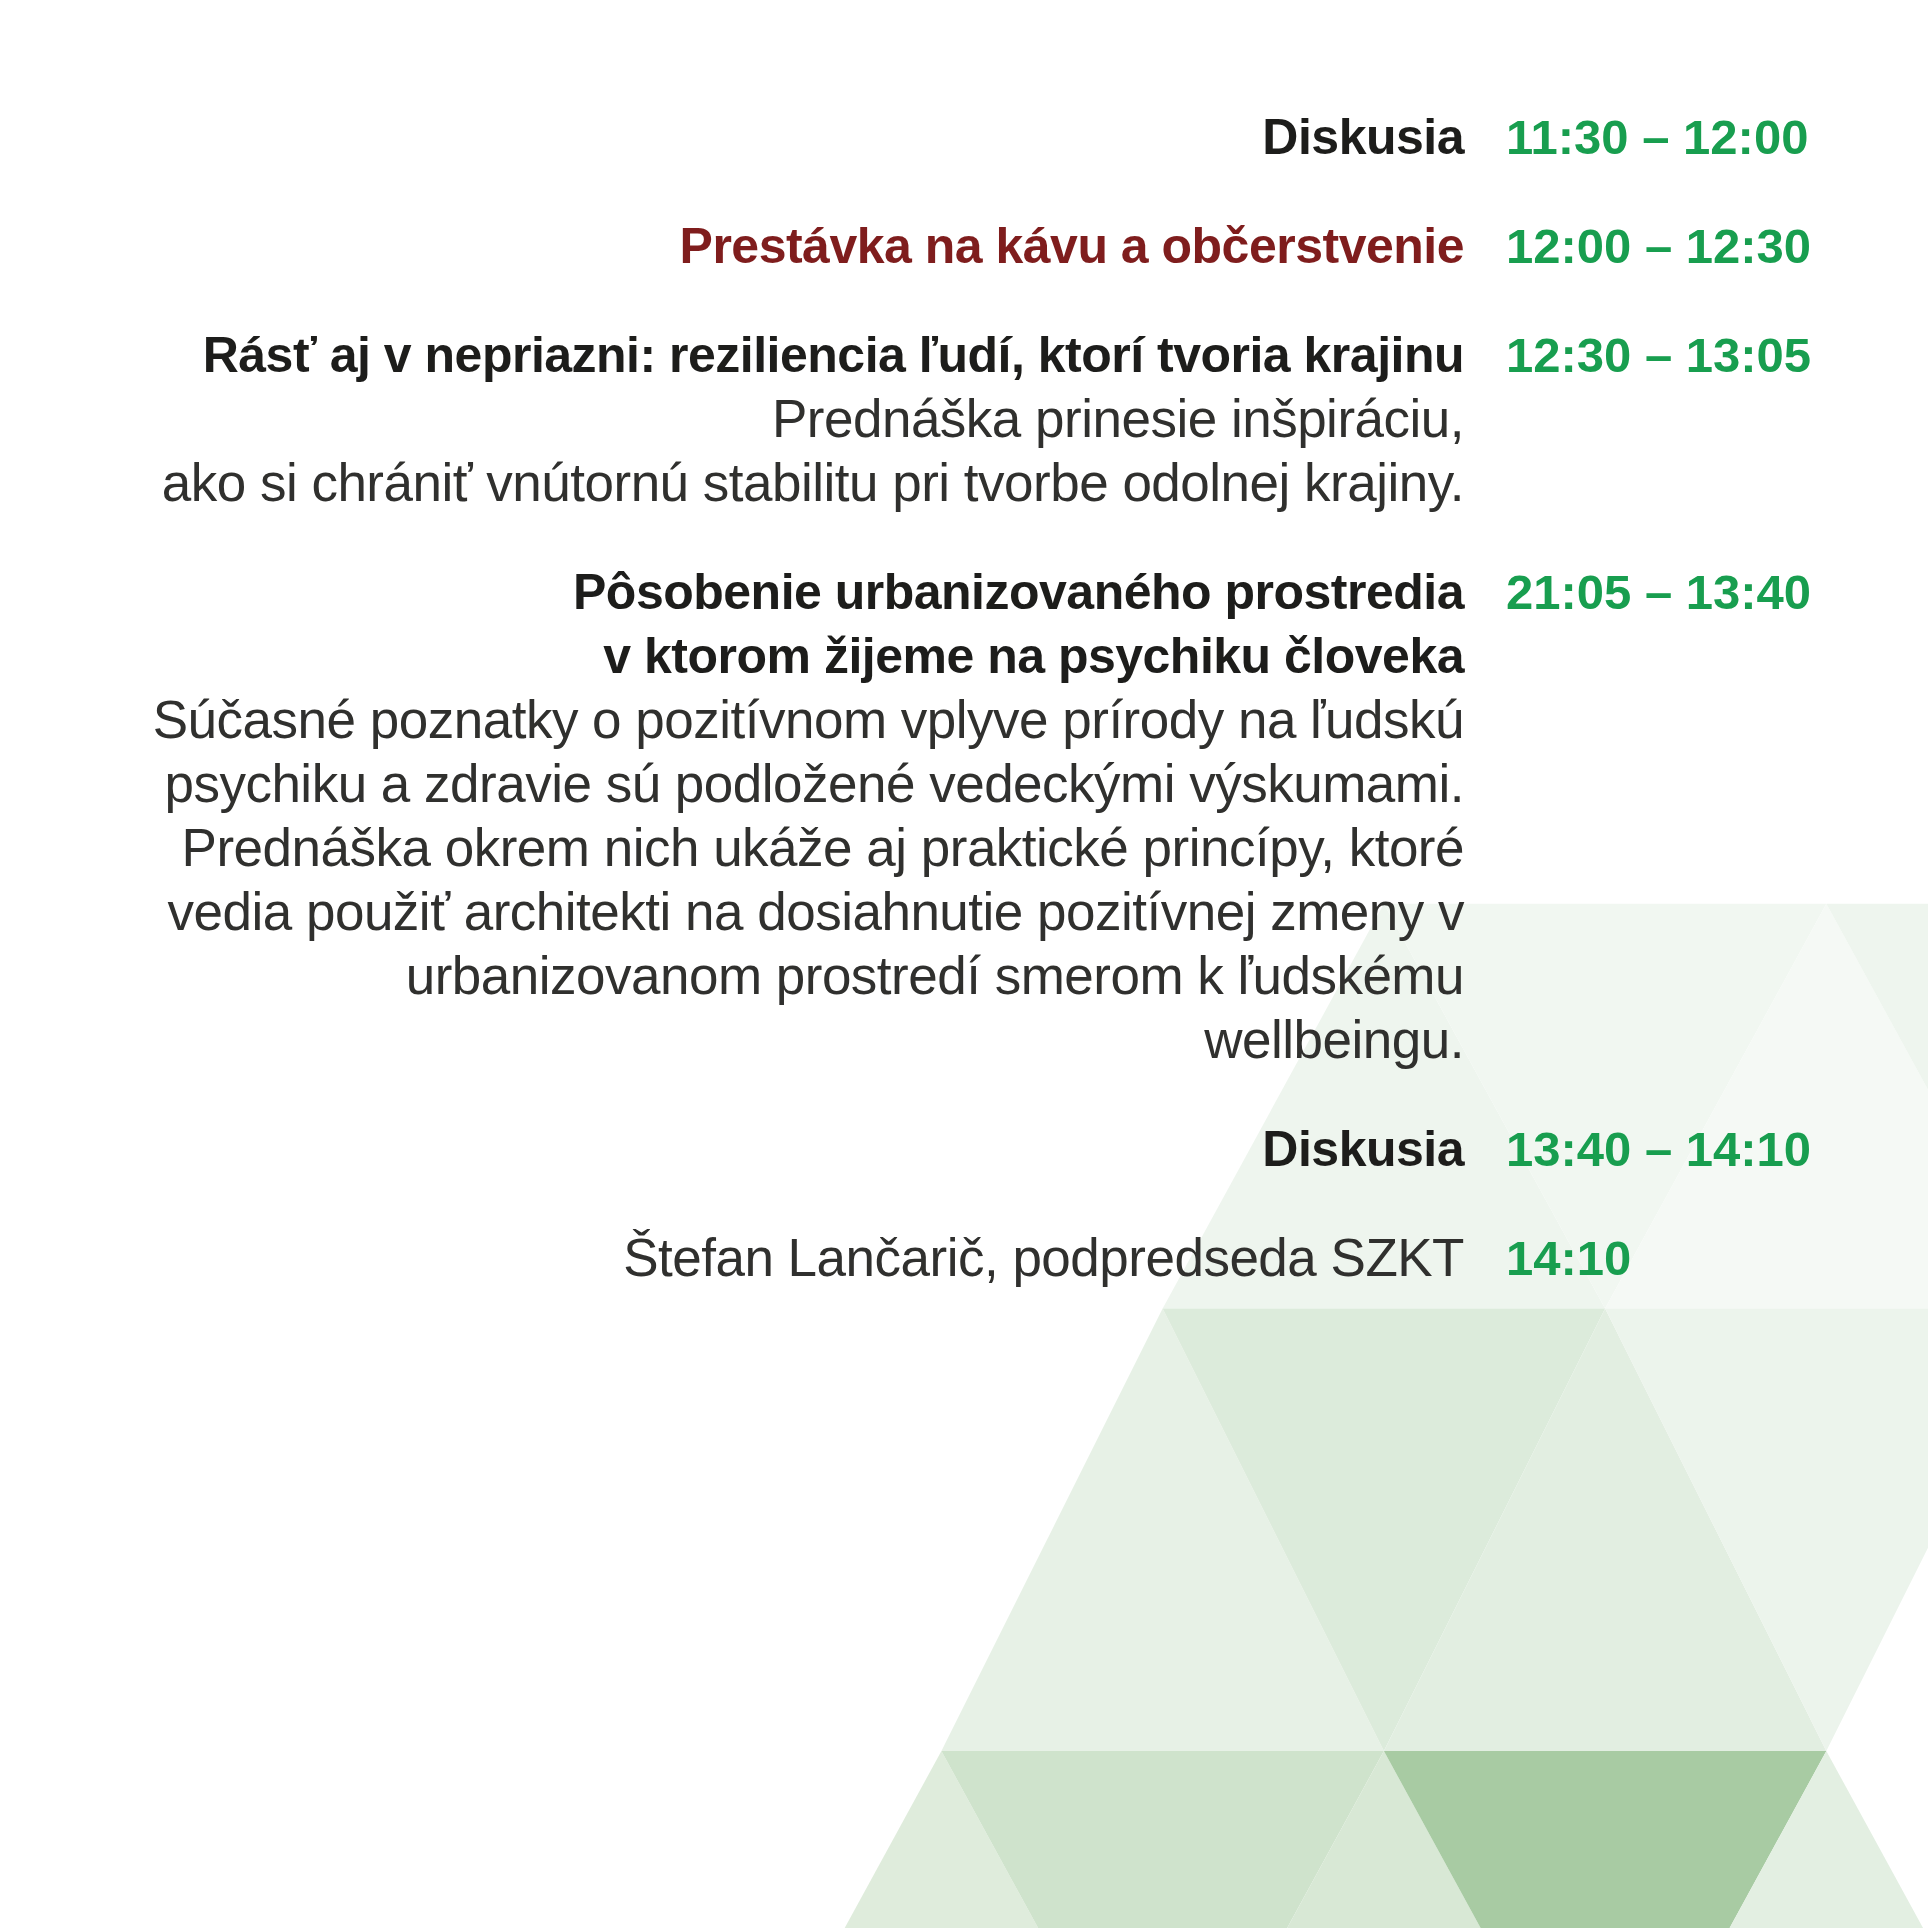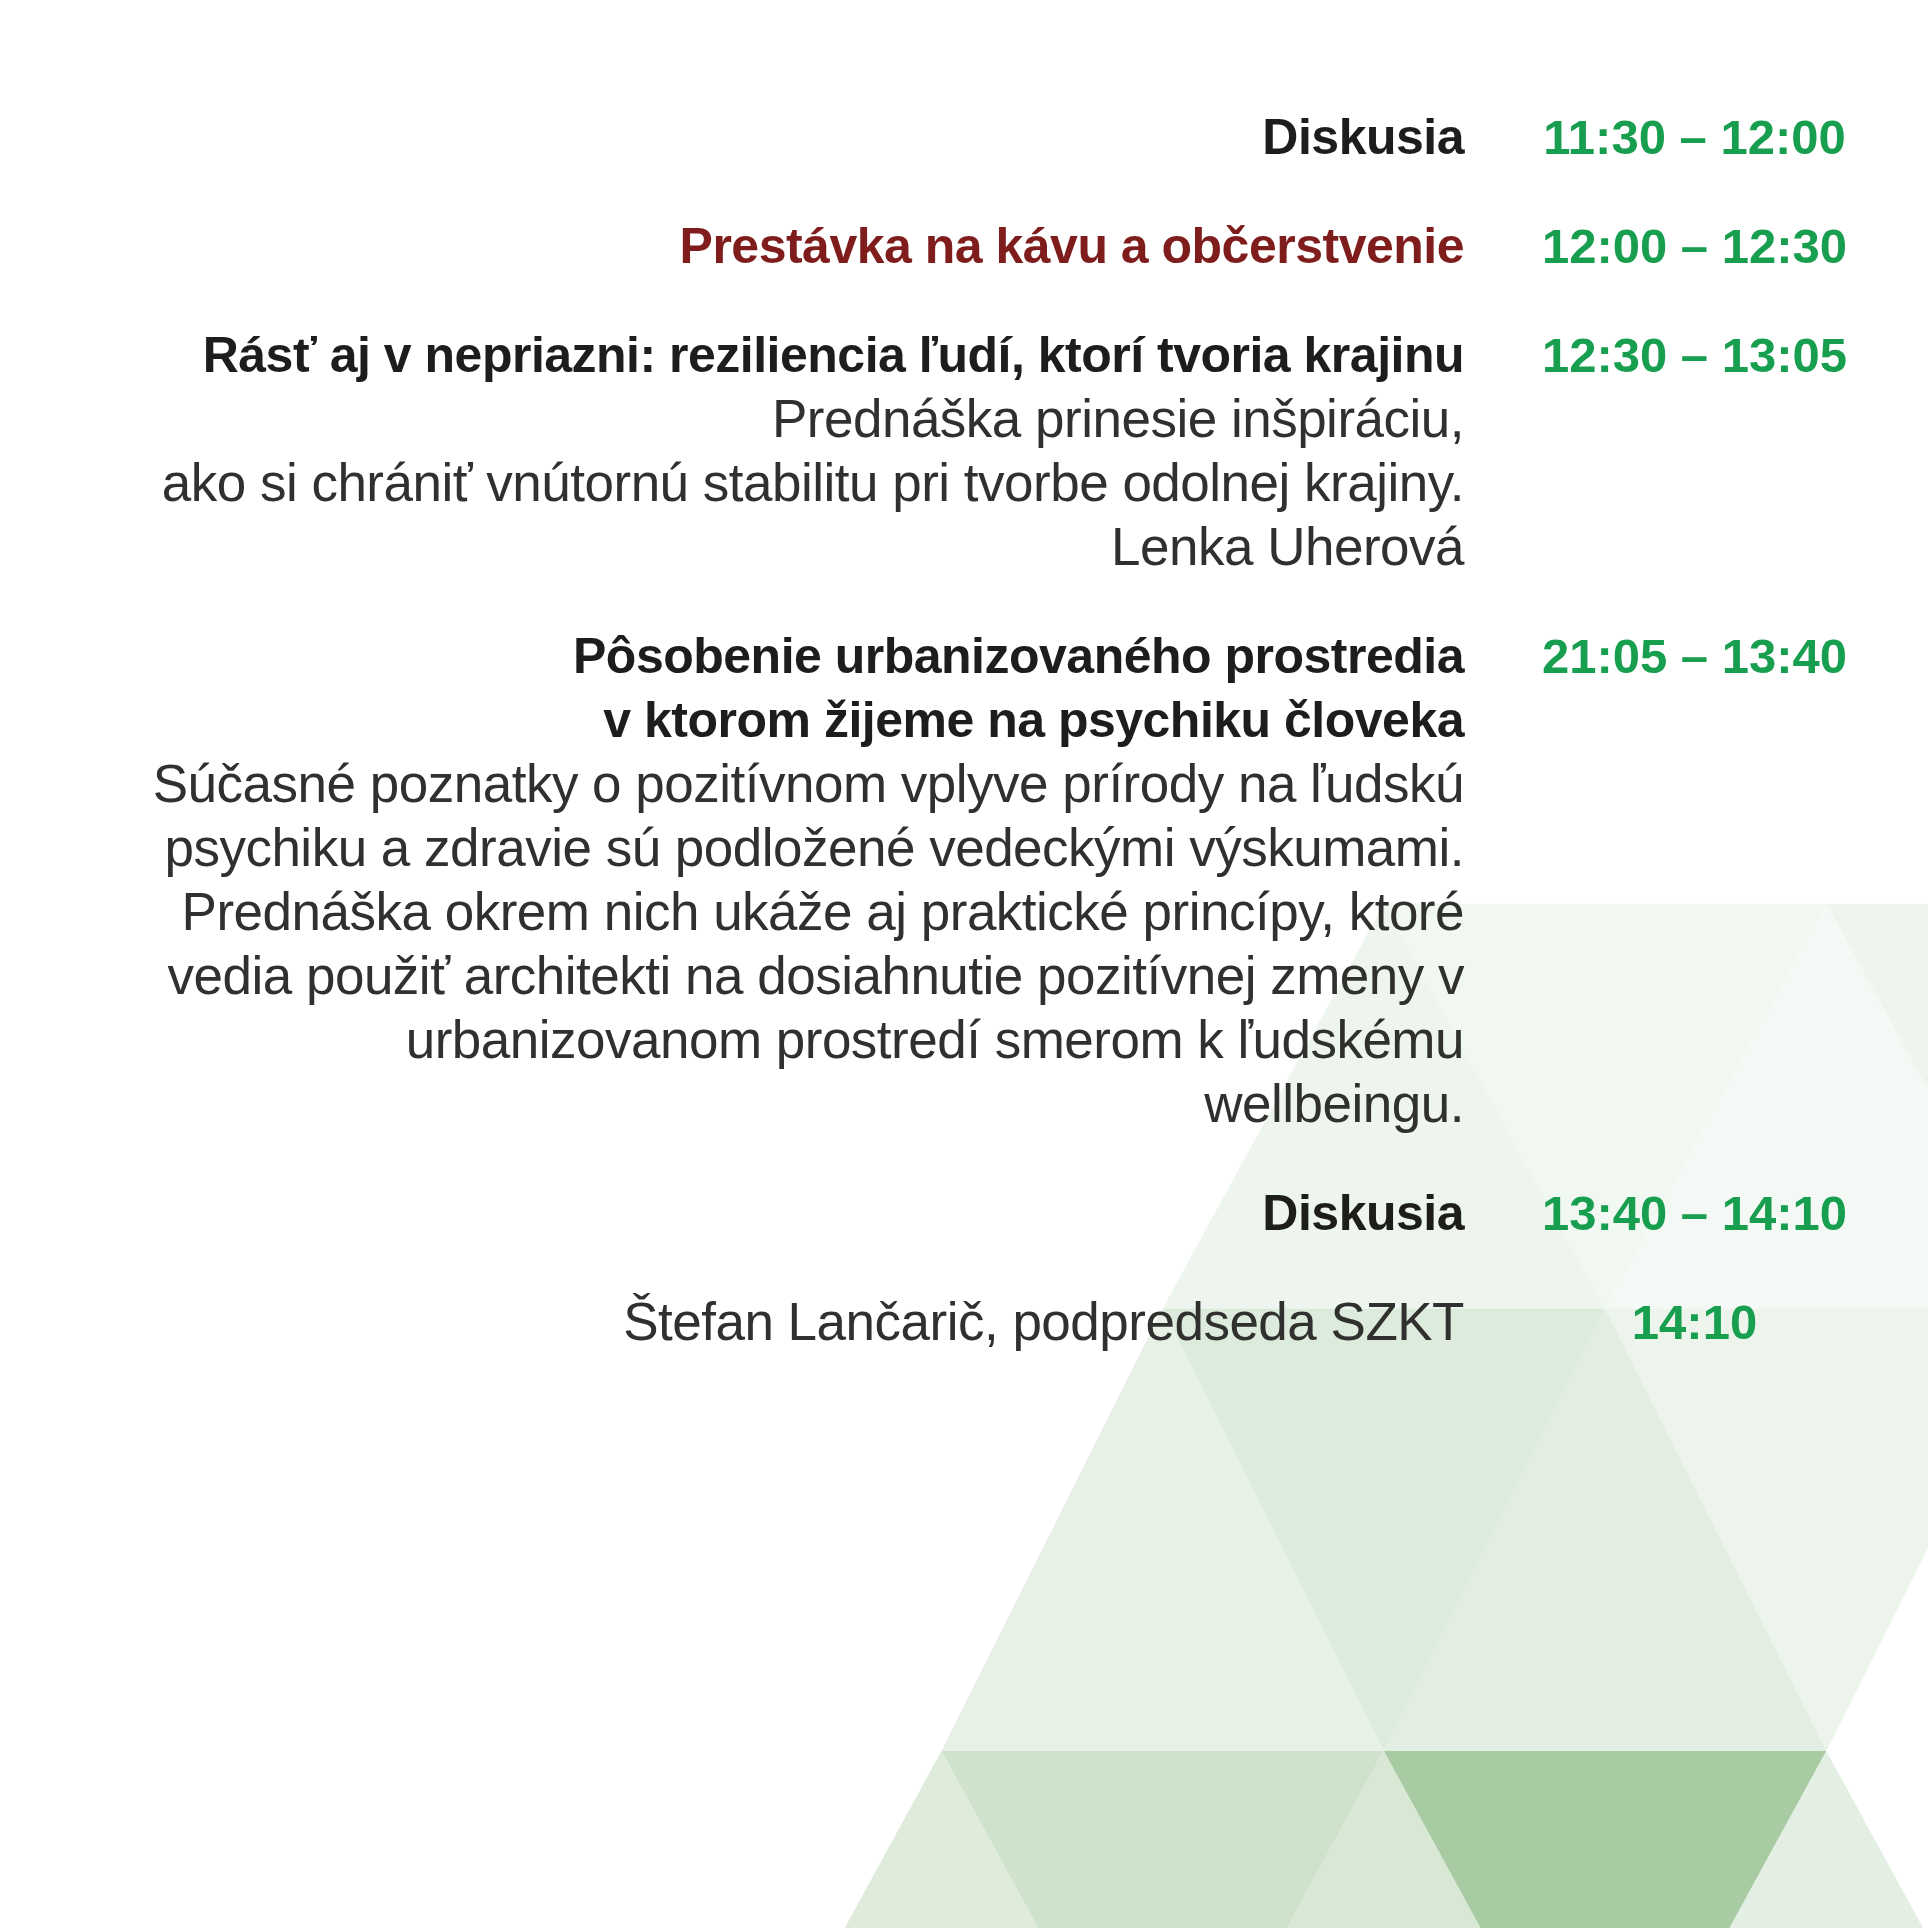--- a/index.html
+++ b/index.html
@@ -42,21 +42,21 @@
   }
   .desc{
     font-weight:400;
     font-size:53px;
     line-height:64px;
     letter-spacing:-0.5px;
     white-space:pre-line;
     color:#30302e;
   }
   .cell-time{
-    text-align:center;
+    text-align:left;
     font-weight:700;
     font-size:49px;
     line-height:64px;
     color:#189e4f;
     white-space:nowrap;
   }
 </style>
 </head>
 <body>
 
@@ -93,21 +93,20 @@
       <div class="title green">Prestávka na kávu a občerstvenie</div>
     </div>
     <div class="cell-time">12:00 – 12:30</div>
   </div>
 
   <div class="row">
     <div class="cell-title">
       <div class="title">Rásť aj v nepriazni: reziliencia ľudí, ktorí tvoria krajinu</div>
       <div class="desc">Prednáška prinesie inšpiráciu,
 ako si chrániť vnútornú stabilitu pri tvorbe odolnej krajiny.</div>
-      <div class="desc">Lenka Uherová</div>
     </div>
     <div class="cell-time">12:30 – 13:05</div>
   </div>
 
   <div class="row">
     <div class="cell-title">
       <div class="title">Pôsobenie urbanizovaného prostredia
 v ktorom žijeme na psychiku človeka</div>
       <div class="desc">Súčasné poznatky o pozitívnom vplyve prírody na ľudskú
 psychiku a zdravie sú podložené vedeckými výskumami.

